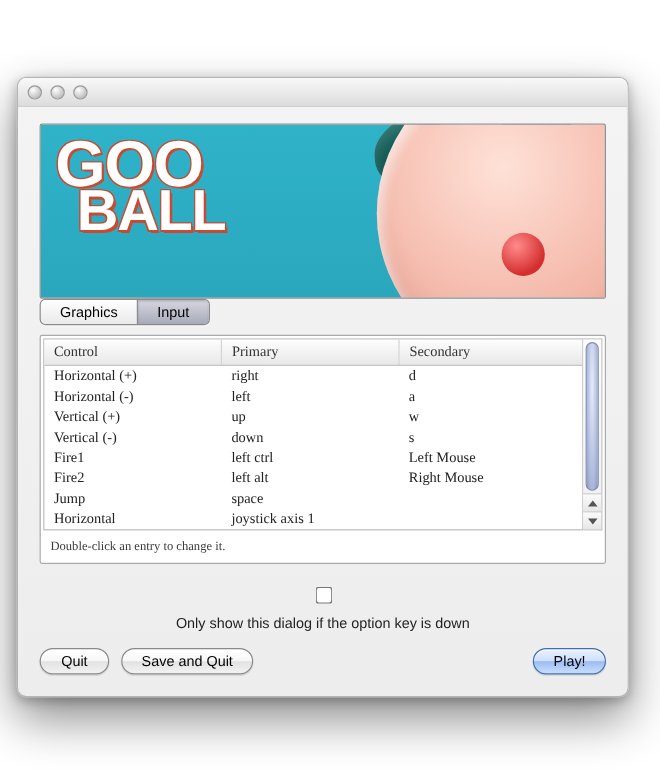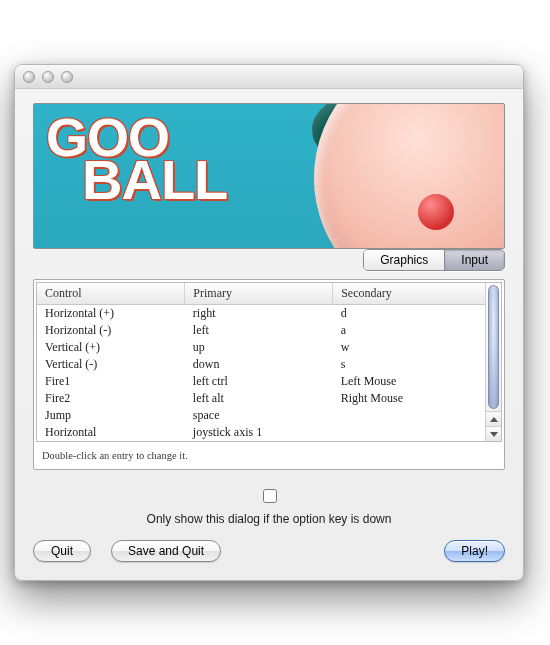--- a/index.html
+++ b/index.html
@@ -41,21 +41,21 @@
     background: linear-gradient(#2fb3c9,#2aa7bd);
   }
   .logo {
     position: absolute; left: 12px; top: 12px;
     font-weight: 900; color: #fff;
     text-shadow: 2px 2px 0 #c94a2e, -1px -1px 0 #c94a2e, 1px -1px 0 #c94a2e, -1px 1px 0 #c94a2e;
     line-height: .78; letter-spacing: -1px;
     font-family: "Arial Black", Impact, sans-serif;
   }
   .logo .l1 { font-size: 54px; display:block; }
-  .logo .l2 { font-size: 56px; display:block; margin-left: 36px; }
+  .logo .l2 { font-size: 48px; display:block; margin-left: 18px; }
   .face {
     position:absolute; right:-70px; bottom:-60px;
     width:260px; height:260px; border-radius:50%;
     background: radial-gradient(circle at 40% 35%, #ffe1d7 0%, #f3b6a7 55%, #e4988b 78%, #d57f77 100%);
     box-shadow: inset 4px 6px 10px rgba(255,255,255,.6), inset -10px -10px 30px rgba(0,0,0,.12);
   }
   .nose {
     position:absolute; right:50px; bottom:18px;
     width:36px;height:36px;border-radius:50%;
     background: radial-gradient(circle at 35% 30%, #ff8b8b, #d42e2e 70%);
@@ -65,21 +65,21 @@
     width:170px;height:84px;border-radius:50% 50% 45% 45%;
     background: radial-gradient(ellipse at 50% 30%, #2a7c75 0%, #115e58 60%, #0a4843 100%);
     transform: rotate(-4deg);
     box-shadow: inset 0 6px 12px rgba(255,255,255,.2);
   }
   .hat::before{
     content:""; position:absolute; left:44px; top:14px; width:64px;height:28px;
     border-radius:50%; background: rgba(255,255,255,.55);
     transform: rotate(-10deg);
   }
-  .tabrow { display:flex; justify-content:flex-end; margin-top:0; }
+  .tabrow { display:flex; justify-content:flex-start; margin-top:0; }
   .seg { display:flex; border:1px solid #8c8c8c; border-radius:5px; overflow:hidden; box-shadow: 0 1px 0 rgba(255,255,255,.8);}
   .seg button {
     appearance:none; border:none; outline:none; cursor:pointer;
     font: 12px "Lucida Grande", sans-serif;
     padding: 3px 16px;
     background: linear-gradient(#ffffff,#e9e9e9);
   }
   .seg button + button { border-left:1px solid #8c8c8c; }
   .seg button.active {
     background: linear-gradient(#d6d7e0,#a8aab9);
@@ -128,21 +128,21 @@
     display:flex; align-items:center; justify-content:center;
     background: linear-gradient(#fbfbfb,#e7e7e7);
   }
   .sb-btn .tri { width:0;height:0;border-left:4px solid transparent;border-right:4px solid transparent;}
   .sb-btn.up .tri{border-bottom:5px solid #555;}
   .sb-btn.dn .tri{border-top:5px solid #555;}
   .hint { padding:8px 6px 2px; font-size:10.5px; color:#3a3a3a;}
   .optrow { margin-top:16px; display:flex; align-items:center; gap:6px;flex-direction:column; }
   .optrow input[type=checkbox]{ width:14px;height:14px; }
   .optrow label{ font-size:12px; }
-  .btnrow { margin-top:14px; display:flex; align-items:center; gap:20px; }
+  .btnrow { margin-top:14px; display:flex; align-items:center; gap:10px; }
   .spacer{flex:1;}
   button.aqua {
     font: 12px "Lucida Grande", sans-serif;
     padding: 3px 16px; min-width:58px;
     border:1px solid #8a8a8a; border-radius:11px;
     background: linear-gradient(#ffffff 0%, #f7f7f7 48%, #e2e2e2 52%, #f2f2f2 100%);
     box-shadow: inset 0 1px 0 rgba(255,255,255,.9), 0 1px 1px rgba(0,0,0,.15);
     cursor:pointer;
   }
   button.aqua.default{

